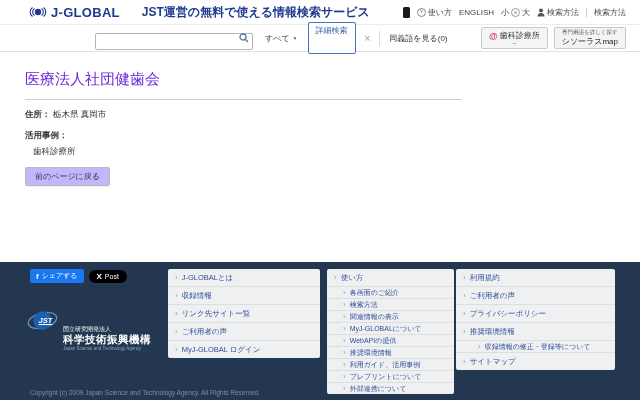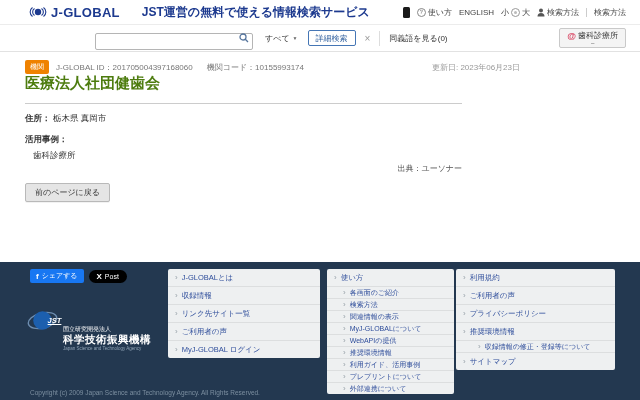--- a/index.html
+++ b/index.html
@@ -19,57 +19,57 @@
   .fs-circle::after { content:""; position:absolute; inset:2px; background:#bbb; border-radius:50%; }
   .vdiv { width:1px; height:9px; background:#ccc; display:inline-block; }
 
   
   .searchbar { height:27px; display:flex; align-items:center; padding:0 14px 0 95px; border-bottom:1px solid #e2e2e2; background:#fff; }
   .search-box { position:relative; width:158px; height:17px; }
   .search-input { width:100%; height:100%; border:1px solid #b5b5b5; border-radius:2px; padding:0 18px 0 5px; font-size:8px; font-family:inherit; }
   .search-icon { position:absolute; right:4px; top:3px; }
   .scope { display:flex; align-items:center; gap:3px; margin-left:12px; font-size:8px; color:#333; cursor:pointer; }
   .scope-arrow { font-size:5px; color:#666; }
-  .adv-btn { margin-left:10px; font-size:8px; color:#2f5f9e; background:#fff; border:1px solid #4576b5; border-radius:2px; padding:2px 7px 1px; cursor:pointer; font-family:inherit; }
+  .adv-btn { margin-left:10px; font-size:8px; color:#2f5f9e; background:#fff; border:1px solid #4576b5; border-radius:2px; padding:2px 7px 17px; cursor:pointer; font-family:inherit; }
   .close-x { margin-left:9px; font-size:10px; color:#999; cursor:pointer; }
   .sdiv { width:1px; height:15px; background:#ddd; margin:0 9px; }
   .synonym { font-size:8px; color:#333; cursor:pointer; }
   .right-btns { margin-left:auto; display:flex; gap:6px; align-items:stretch; }
   .clip-btn, .thes-btn { background:#f4f4f4; border:1px solid #c9c9c9; border-radius:2px; padding:1px 7px; display:flex; flex-direction:column; align-items:center; justify-content:center; cursor:pointer; font-family:inherit; }
   .clip-top { display:flex; align-items:center; gap:2px; font-size:8px; color:#333; }
   .clip-icon { color:#d8415f; font-weight:bold; font-size:9px; }
   .clip-min { font-size:7px; line-height:5px; color:#777; }
   .thes-small { font-size:5.5px; color:#555; }
   .thes-main { font-size:8px; color:#222; }
 
   
   .main { padding:8px 25px 0; }
   .idrow { display:flex; align-items:center; width:495px; }
   .badge { background:#ef8200; color:#fff; font-size:7px; padding:2px 5px; border-radius:2px; margin-right:7px; }
   .idtext { font-size:8px; color:#777; margin-right:14px; }
   .updated { margin-left:auto; font-size:8px; color:#999; }
-  .title { font-size:15px; font-weight:bold; color:#4d7c0f; }
+  .title { margin-top:10px; font-size:15px; font-weight:normal; color:#6d28d9; }
   .kana { margin-top:7px; font-size:8px; color:#666; }
   .divider { width:437px; border:none; border-top:1px solid #ccc; margin:10px 0 0; }
   .inforow { margin-top:9px; font-size:8.5px; color:#333; }
   .inflabel { font-weight:bold;text-align:right; }
   .bizvalue { margin-top:4px; padding-left:8px; font-size:8.5px; color:#333; }
   .source { width:437px; text-align:right; font-size:8px; color:#555; margin-top:1px; }
-  .back-btn { margin-top:9px; font-size:8px; color:#333; background:#e5e5e5; border:1px solid #b9b9b9; border-radius:2px; padding:3px 9px; cursor:pointer; font-family:inherit; box-shadow:0 1px 0 rgba(0,0,0,.05); }
+  .back-btn { margin-top:9px; font-size:8px; color:#333; background:#c4b5fd; border:1px solid #b9b9b9; border-radius:2px; padding:3px 9px; cursor:pointer; font-family:inherit; box-shadow:0 1px 0 rgba(0,0,0,.05); }
 
   
   .footer { position:absolute; left:0; right:0; top:262px; bottom:0; background:#233850; }
   .share-row { position:absolute; left:30px; top:7px; display:flex; gap:5px; align-items:center; }
   .fb-btn { display:flex; gap:3px; align-items:center; background:#1877f2; color:#fff; font-size:7px; padding:2px 6px; border-radius:2px; cursor:pointer; }
   .fb-f { font-weight:bold; font-size:8px; }
   .x-btn { display:flex; gap:3px; align-items:center; background:#000; color:#fff; font-size:7px; padding:2px 8px; border-radius:8px; cursor:pointer; }
   .x-x { font-weight:bold; font-size:8px; }
   .jst-block { position:absolute; left:27px; top:27px; display:flex; align-items:center; gap:5px; }
   .jst-mark { position:relative; width:31px; height:23px; }
-  .jst-label { position:absolute; left:12px; top:7px; width:31px; text-align:center; font-size:7.5px; font-style:italic; font-weight:bold; color:#fff;text-decoration:underline; }
+  .jst-label { position:absolute; left:3px; top:7px; width:31px; text-align:center; font-size:7.5px; font-style:italic; font-weight:bold; color:#fff;text-decoration:underline; }
   .jst-lines { color:#fff; line-height:1.15;margin-top:37px; }
   .jst-type { font-size:6px; }
   .jst-name { font-size:10.5px; font-weight:bold; letter-spacing:.5px; }
   .jst-en { font-size:4.5px; color:#8fa3b5; margin-top:1px; }
   .fcol { position:absolute; top:7px; background:#eef0f1; border-radius:2px; overflow:hidden; }
   .fcol1 { left:168px; width:152px; }
   .fcol2 { left:327px; width:127px; }
   .fcol3 { left:456px; width:159px; }
   .fitem { display:flex; align-items:center; gap:4px; padding:4px 7px; font-size:7.5px; line-height:9px; color:#2e4d9b; border-bottom:1px solid #dcdedf; cursor:pointer; }
   .fitem:last-child { border-bottom:none; }
@@ -138,41 +138,38 @@
   <span class="sdiv"></span>
   <span class="synonym">同義語を見る(0)</span>
   <div class="right-btns">
     <button class="clip-btn">
       <span class="clip-top">
         <span class="clip-icon">@</span>
         <span>歯科診療所</span>
       </span>
       <span class="clip-min">−</span>
     </button>
+    <button class="thes-btn">
+      <span class="thes-small">専門用語を詳しく探す</span>
+      <span class="thes-main">シソーラスmap</span>
+    </button>
   </div>
 </div>
 
 <main class="main">
-  <div class="idrow">
-    <span class="badge">機関</span>
-    <span class="idtext">J-GLOBAL ID：201705004397168060</span>
-    <span class="idtext">機関コード：10155993174</span>
-    <span class="updated">更新日: 2023年06月23日</span>
-  </div>
   <h1 class="title">医療法人社団健歯会</h1>
   <hr class="divider">
   <div class="inforow">
     <span class="inflabel">住所：</span>
     <span>栃木県 真岡市</span>
   </div>
   <div class="inforow">
     <span class="inflabel">活用事例：</span>
   </div>
   <div class="bizvalue">歯科診療所</div>
-  <div class="source">出典：ユーソナー</div>
   <button class="back-btn">前のページに戻る</button>
 </main>
 
 <footer class="footer">
   <div class="share-row">
     <span class="fb-btn">
       <span class="fb-f">f</span>
       <span>シェアする</span>
     </span>
     <span class="x-btn">

